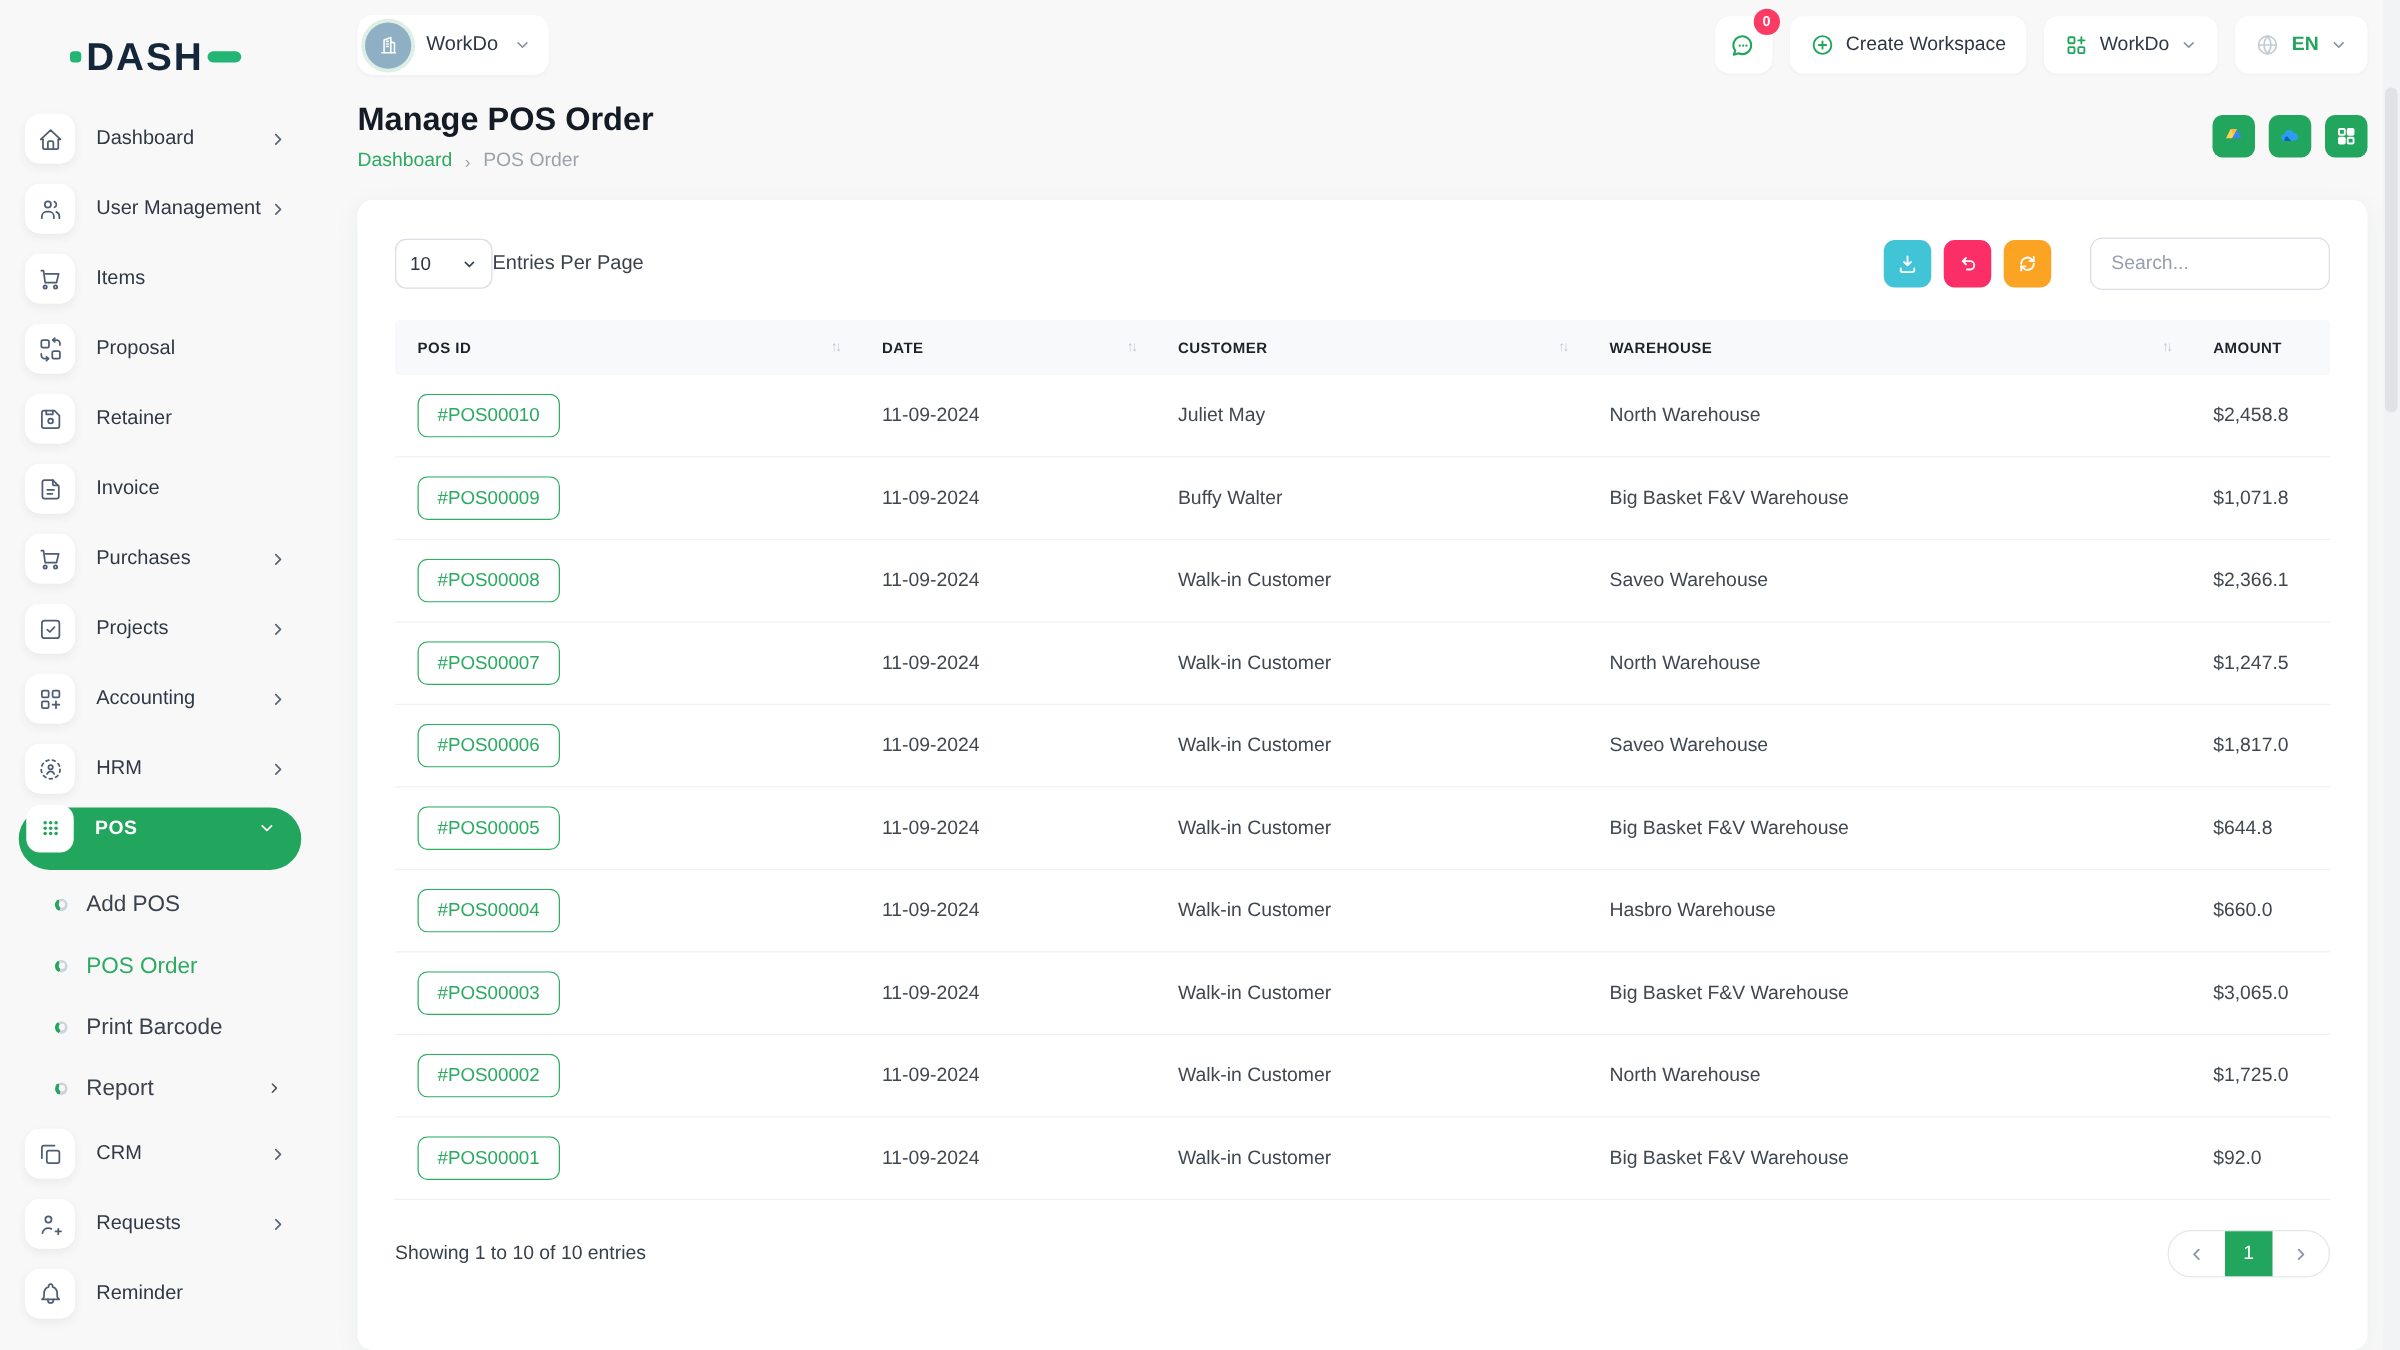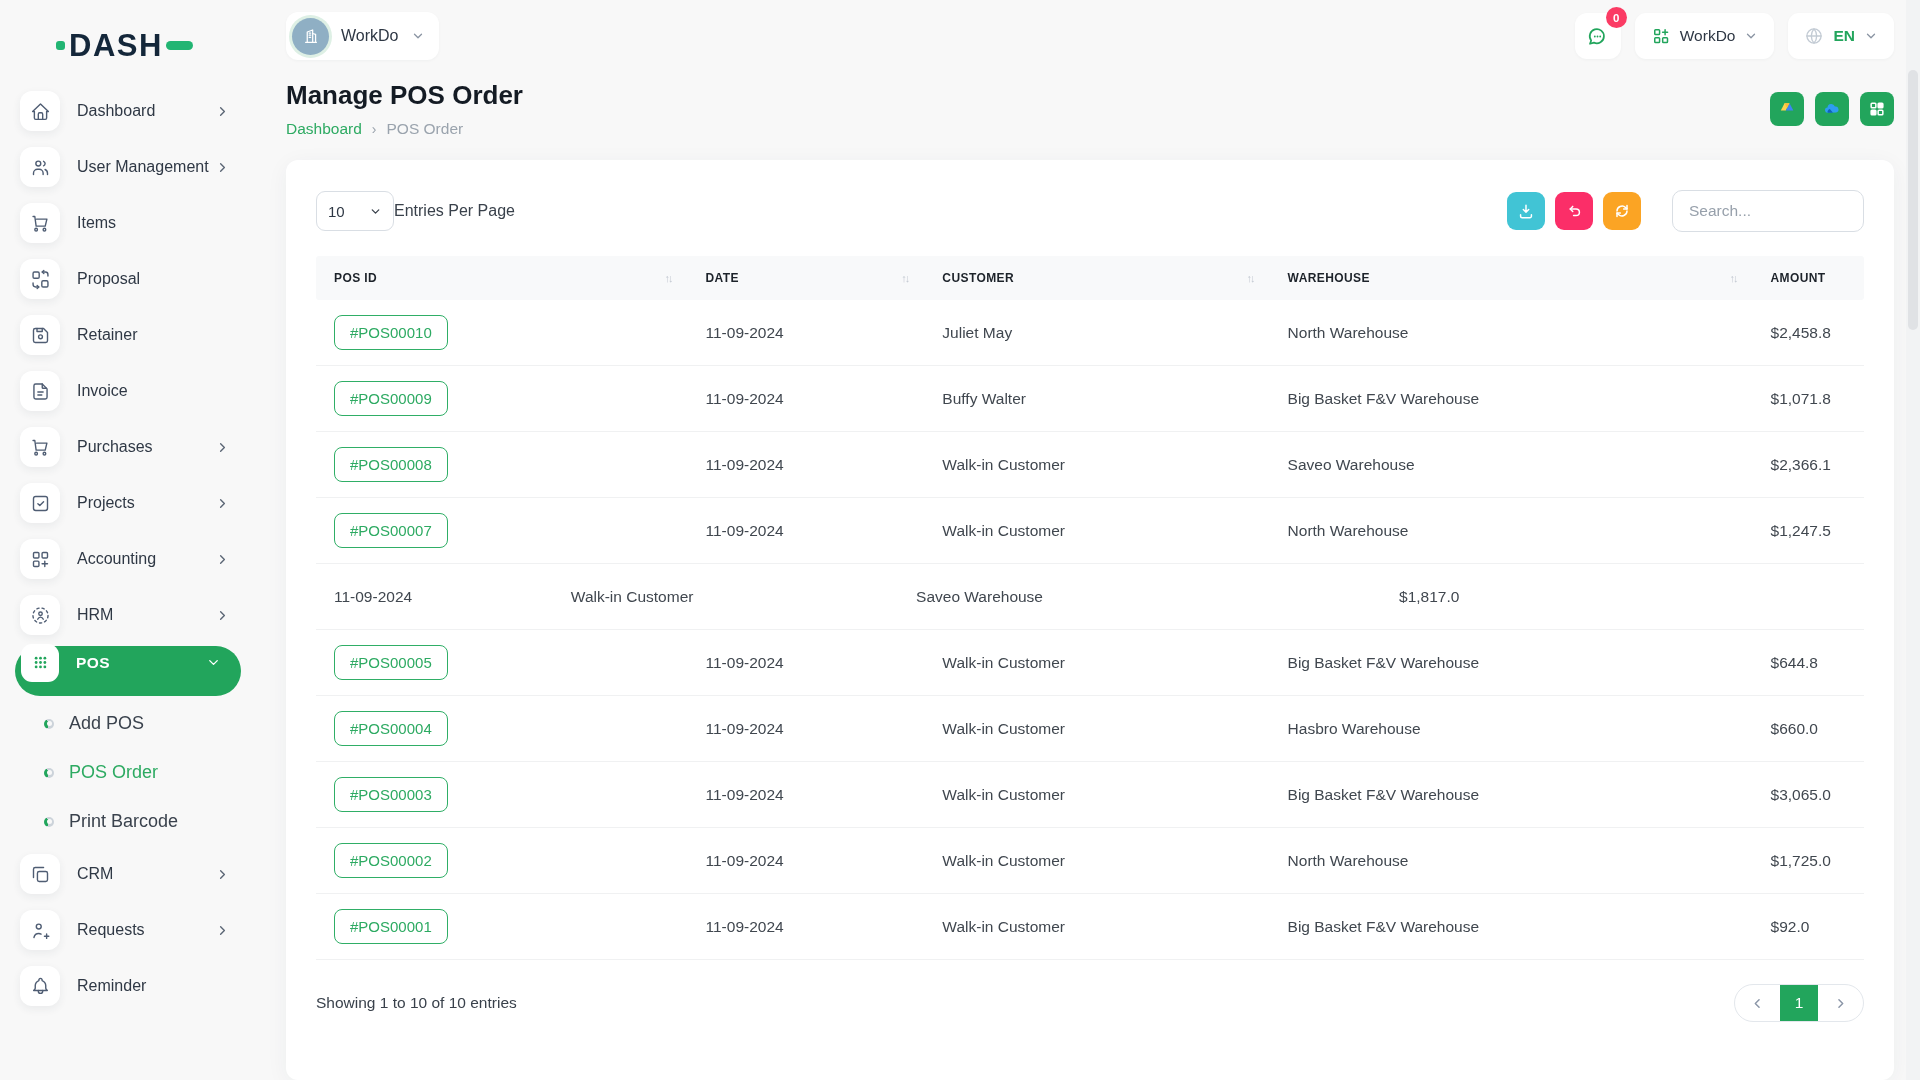--- a/index.html
+++ b/index.html
@@ -294,20 +294,29 @@
           <span class="sub-label">Add POS</span>
         </div>
         <div class="sub-item active">
           <span class="bullet"></span>
           <span class="sub-label">POS Order</span>
         </div>
         <div class="sub-item">
           <span class="bullet"></span>
           <span class="sub-label">Print Barcode</span>
         </div>
+        <div class="sub-item">
+          <span class="bullet"></span>
+          <span class="sub-label">Report</span>
+          <span class="sub-chevron">
+            <svg viewBox="0 0 24 24" fill="none" stroke="currentColor" stroke-width="2.2" stroke-linecap="round" stroke-linejoin="round">
+              <path d="m9 6 6 6-6 6"></path>
+            </svg>
+          </span>
+        </div>
         <div class="side-item">
           <span class="icon-tile">
             <svg viewBox="0 0 24 24" fill="none" stroke="currentColor" stroke-width="1.6" stroke-linecap="round" stroke-linejoin="round">
               <rect x="8.5" y="8.5" width="11.5" height="11.5" rx="2"></rect>
               <path d="M15.5 4H6a2 2 0 0 0-2 2v9.5"></path>
             </svg>
           </span>
           <span class="side-label">CRM</span>
           <span class="side-chevron">
             <svg viewBox="0 0 24 24" fill="none" stroke="currentColor" stroke-width="2.2" stroke-linecap="round" stroke-linejoin="round">
@@ -370,20 +379,27 @@
                 <g fill="#22a55c" stroke="none">
                   <circle cx="9.2" cy="12" r=".95"></circle>
                   <circle cx="12" cy="12" r=".95"></circle>
                   <circle cx="14.8" cy="12" r=".95"></circle>
                 </g>
               </svg>
           </span>
           <span class="nbadge">0</span>
         </button>
 
+        <button class="pill">
+          <svg class="lead" viewBox="0 0 24 24" fill="none" stroke="#22a55c" stroke-width="1.8" stroke-linecap="round">
+              <circle cx="12" cy="12" r="8.5"></circle>
+              <path d="M12 8.5v7M8.5 12h7"></path>
+            </svg>
+          <span>Create Workspace</span>
+        </button>
 
         <button class="pill">
           <svg class="lead" viewBox="0 0 24 24" fill="none" stroke="#22a55c" stroke-width="1.8" stroke-linecap="round" stroke-linejoin="round">
               <rect x="4.5" y="4.5" width="5.8" height="5.8" rx="1"></rect>
               <rect x="4.5" y="14" width="5.8" height="5.8" rx="1"></rect>
               <rect x="14" y="14" width="5.8" height="5.8" rx="1"></rect>
               <path d="M16.9 4.5v6M13.9 7.5h6"></path>
             </svg>
           <span>WorkDo</span>
           <span class="chev">
@@ -538,20 +554,21 @@
               <div class="td c5">$2,366.1</div>
             </div>
             <div class="trow">
               <div class="td c1"><span class="badge-id">#POS00007</span></div>
               <div class="td c2">11-09-2024</div>
               <div class="td c3">Walk-in Customer</div>
               <div class="td c4">North Warehouse</div>
               <div class="td c5">$1,247.5</div>
             </div>
             <div class="trow">
+              <div class="td c1"><span class="badge-id">#POS00006</span></div>
               <div class="td c2">11-09-2024</div>
               <div class="td c3">Walk-in Customer</div>
               <div class="td c4">Saveo Warehouse</div>
               <div class="td c5">$1,817.0</div>
             </div>
             <div class="trow">
               <div class="td c1"><span class="badge-id">#POS00005</span></div>
               <div class="td c2">11-09-2024</div>
               <div class="td c3">Walk-in Customer</div>
               <div class="td c4">Big Basket F&amp;V Warehouse</div>

